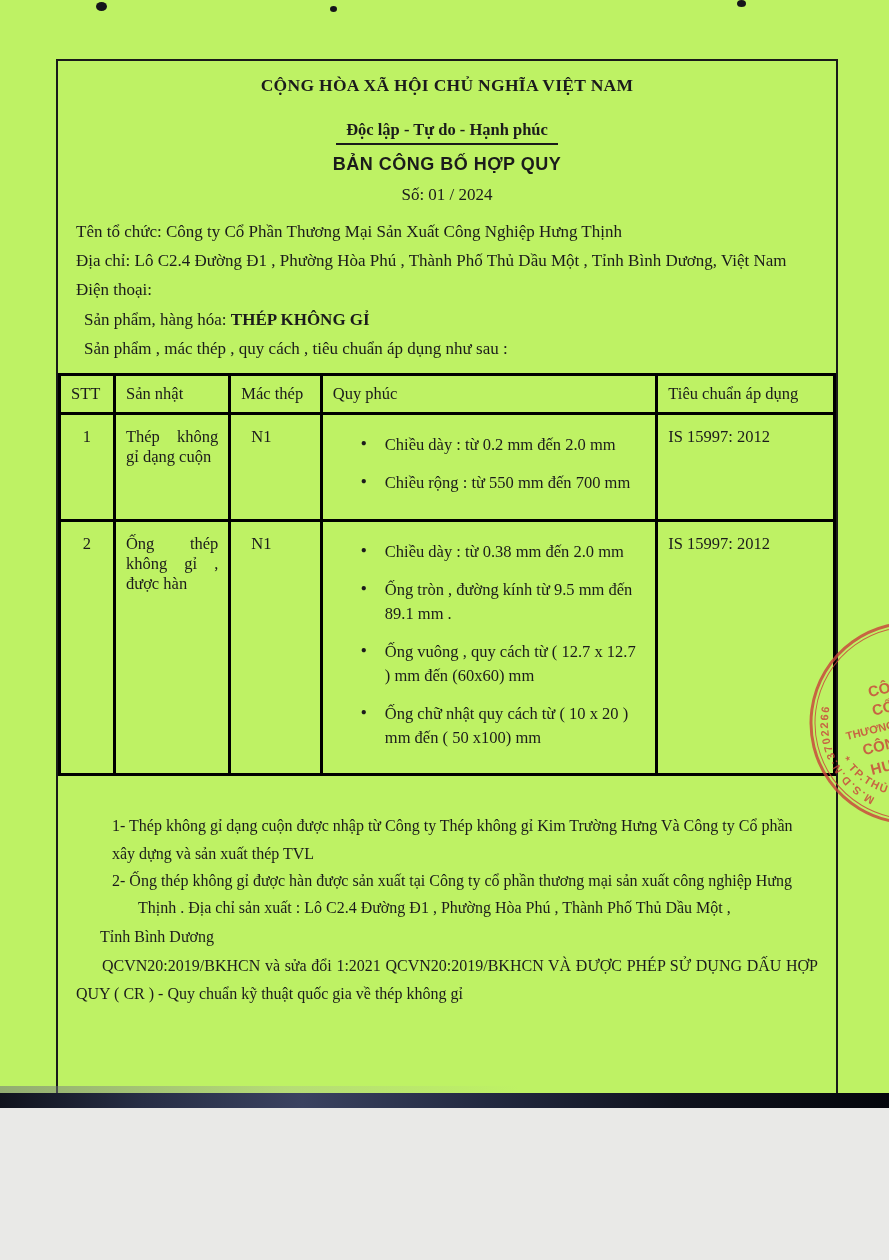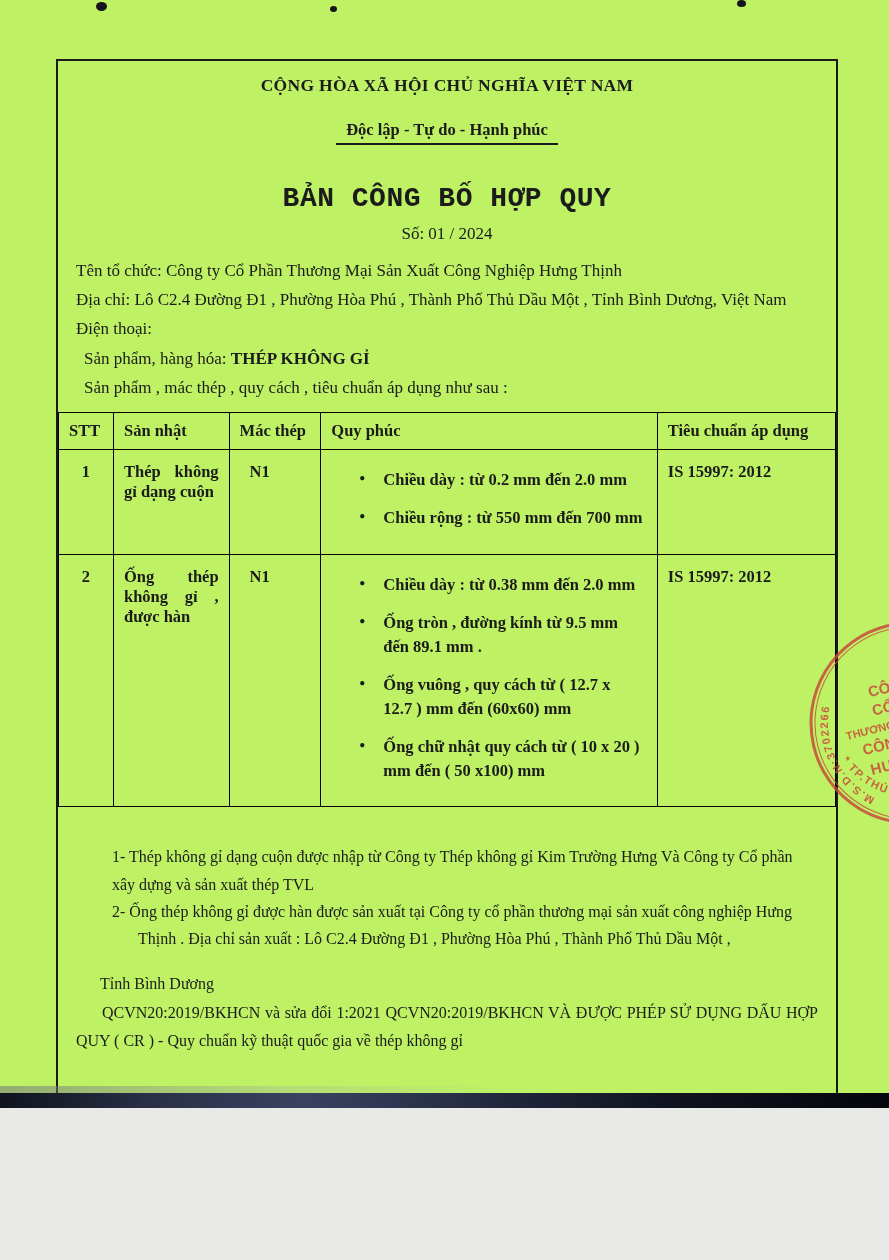--- a/index.html
+++ b/index.html
@@ -16,39 +16,39 @@
   }
 
   .vn-header { text-align:center; }
   .national-title { font-weight:bold; font-size:17.5px; letter-spacing:.3px; }
   .motto {
     display:inline-block; font-weight:bold; font-size:16.5px;
     border-bottom:2px solid #1a1a1a; padding:2px 10px 3px 10px; margin-top:4px;
   }
 
   .doc-title {
-    text-align:center; margin-top:38px;
-    font-family:Liberation Mono, monospace; font-weight:bold;
-    font-size:28px; letter-spacing:.5px;
+    text-align:center; margin-top:9px;
+    font-family:Liberation Sans, sans-serif; font-weight:bold;
+    font-size:18px; letter-spacing:.5px;
   }
   .doc-number { text-align:center; font-size:17px; margin-top:10px; }
 
   .body-text { font-size:17px; line-height:1.72; }
   .body-text p { margin:0; }
   .p-org { margin-top:12px !important; }
   .p-product, .p-brand { padding-left:8px; }
   .p-product b { font-weight:bold; }
   .p-intro { padding-left:8px; }
 
   table.spec-table {
     width:calc(100% + 36px); margin-left:-18px; margin-top:10px;
     border-collapse:collapse; font-size:16.5px;
   }
   table.spec-table th, table.spec-table td {
-    border:1px solid #000000; vertical-align:top; font-weight:bold;
+    border:3px solid #000000; vertical-align:top; font-weight:normal;
   }
   table.spec-table th { padding:8px 10px; text-align:left; }
   th.h-stt, td.c-stt { width:55px; text-align:center; }
   th.h-sp, td.c-sp  { width:116px; }
   th.h-mt, td.c-mt  { width:92px; }
   th.h-qc, td.c-qc  { width:338px; }
   th.h-tc, td.c-tc  { width:179px; }
   td.c-stt { padding:12px 4px; }
   td.c-sp  { padding:12px 10px; text-align:justify; }
   td.c-mt  { padding:12px 0 12px 20px; }
@@ -56,21 +56,21 @@
   td.c-qc  { padding:10px 14px 10px 34px; }
   td.c-qc ul { list-style:none; }
   td.c-qc li { position:relative; padding-left:28px; margin:8px 0 14px 0; line-height:1.45; }
   td.c-qc li::before {
     content:"●"; position:absolute; left:4px; top:3px; font-size:10px;
   }
 
   .notes { font-size:16px; line-height:1.7; margin-top:36px; }
   .note-1 { margin-left:36px; }
   .note-2 { margin-left:36px; padding-left:26px; text-indent:-26px; }
-  .province-line, .conform-line { margin-left:24px; margin-top:18px; }
+  .province-line, .conform-line { margin-left:24px; margin-top:2px; }
   .compliance-para { margin-top:2px; text-indent:26px; text-align:justify; }
 
   .stamp {
     position:absolute; left:806px; top:618px;
     color:var(--stamp-color, #c9463b); opacity:.82;
     transform:rotate(-14deg); transform-origin:105px 105px;
   }
   .stamp text {
     fill:currentColor; font-family:"Liberation Sans", sans-serif; font-weight:bold;
   }

